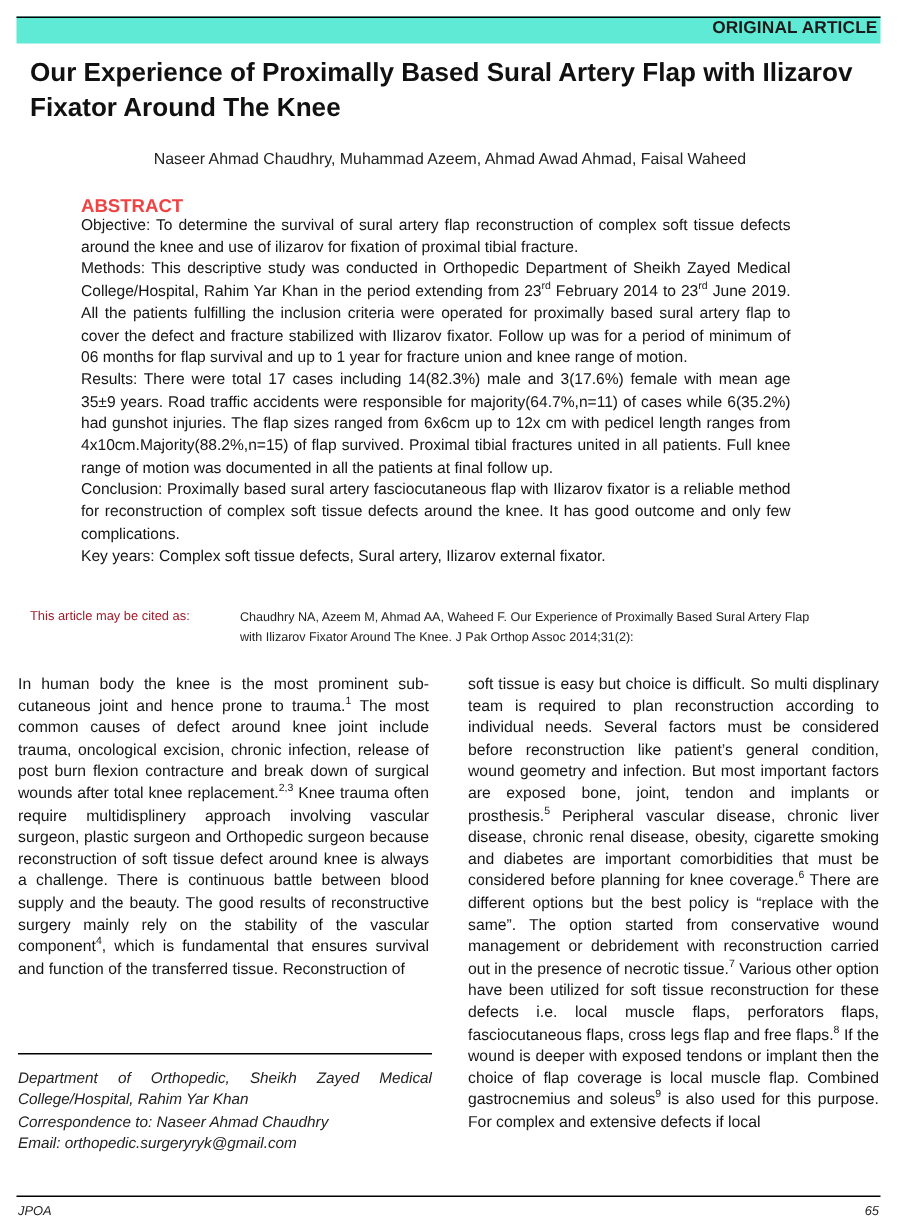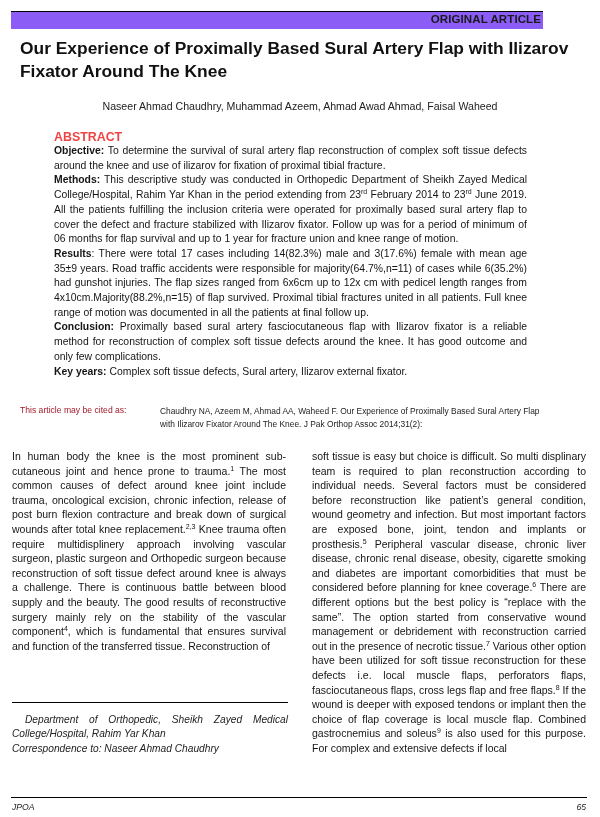--- a/index.html
+++ b/index.html
@@ -2,22 +2,22 @@
 <html><head>
   <meta charset="utf-8">
   <style>
     html, body { margin: 0; padding: 0; background: #ffffff; }
     body {
       width: 600px; height: 817px; position: relative; overflow: hidden;
       font-family: "Liberation Sans", "DejaVu Sans", sans-serif;
       color: #111111;
     }
     .header-bar {
-      position: absolute; left: 11px; top: 11px; width: 532px; height: 18px;
-      background: #8b5cf6; border-top: 1.5px solid #000;
+      position: absolute; left: 11px; top: 11px; width: 576px; height: 18px;
+      background: #5eead4; border-top: 1.5px solid #000;
       box-sizing: border-box;
     }
     .header-bar span {
       position: absolute; right: 2px; top: 1px;
       font-size: 11.5px; font-weight: bold; color: #1a1a1a; letter-spacing: 0.1px;
     }
     .title {
       position: absolute; left: 20px; top: 37px; width: 560px;
       text-align: left; font-size: 17.4px; font-weight: bold; line-height: 23px;
       color: #111;
@@ -27,21 +27,21 @@
       text-align: center; font-size: 10.6px; color: #222;
     }
     .abstract {
       position: absolute; left: 54px; top: 128px; width: 473px;
       font-size: 10.4px; line-height: 14.7px; text-align: justify; color: #151515;
     }
     .abstract h2 {
       margin: 2px 0 0 0; font-size: 12.4px; font-weight: bold; line-height: 14px; color: #ef4444;
     }
     .abstract p { margin: 0; }
-    .abstract b { font-weight: bold; }
+    .abstract b { font-weight: normal; }
     .cite-label {
       position: absolute; left: 20px; top: 405px;
       font-size: 8.6px; color: #a01a2a;
     }
     .cite-text {
       position: absolute; left: 160px; top: 405px; width: 430px;
       font-size: 8.4px; line-height: 13px; color: #222;
     }
     .col {
       position: absolute; top: 449px; width: 274px;
@@ -55,21 +55,21 @@
     .col p { margin: 0; }
     sup { font-size: 7px; line-height: 0; vertical-align: super; }
     .rule-left {
       position: absolute; left: 12px; top: 702px; width: 276px; height: 0;
       border-top: 1px solid #000;
     }
     .affil {
       position: absolute; left: 12px; top: 713px; width: 276px;
       font-size: 10.2px; line-height: 14.4px; font-style: italic; color: #222;
     }
-    .affil .just { text-align: justify; text-align-last: justify; margin-left: 13px; }
+    .affil .just { text-align: justify; text-align-last: justify; }
     .rule-footer {
       position: absolute; left: 11px; top: 797px; width: 576px; height: 0;
       border-top: 1px solid #000;
     }
     .footer-left {
       position: absolute; left: 12px; top: 802px;
       font-size: 8.6px; font-style: italic; color: #222;
     }
     .footer-right {
       position: absolute; right: 14px; top: 802px;
@@ -112,17 +112,18 @@
 <div class="col right">
   <p><span>soft tissue is easy but choice is difficult. So multi displinary team is required to plan reconstruction according to individual needs. Several factors must be considered before reconstruction like patient’s general condition, wound geometry and infection. But most important factors are exposed bone, joint, tendon and implants or prosthesis.</span><sup>5</sup><span> Peripheral vascular disease, chronic liver disease, chronic renal disease, obesity, cigarette smoking and diabetes are important comorbidities that must be considered before planning for knee coverage.</span><sup>6</sup><span> There are different options but the best policy is “replace with the same”. The option started from conservative wound management or debridement with reconstruction carried out in the presence of necrotic tissue.</span><sup>7</sup><span> Various other option have been utilized for soft tissue reconstruction for these defects i.e. local muscle flaps, perforators flaps, fasciocutaneous flaps, cross legs flap and free flaps.</span><sup>8</sup><span> If the wound is deeper with exposed tendons or implant then the choice of flap coverage is local muscle flap. Combined gastrocnemius and soleus</span><sup>9</sup><span> is also used for this purpose. For complex and extensive defects if local</span></p>
 </div>
 
 <div class="rule-left"></div>
 
 <div class="affil">
   <div class="just">Department of Orthopedic, Sheikh Zayed Medical</div>
   <div>College/Hospital, Rahim Yar Khan</div>
   <div>Correspondence to: Naseer Ahmad Chaudhry</div>
+  <div>Email: orthopedic.surgeryryk@gmail.com</div>
 </div>
 
 <div class="rule-footer"></div>
 <div class="footer-left">JPOA</div>
 <div class="footer-right">65</div>
 
 </body></html>

